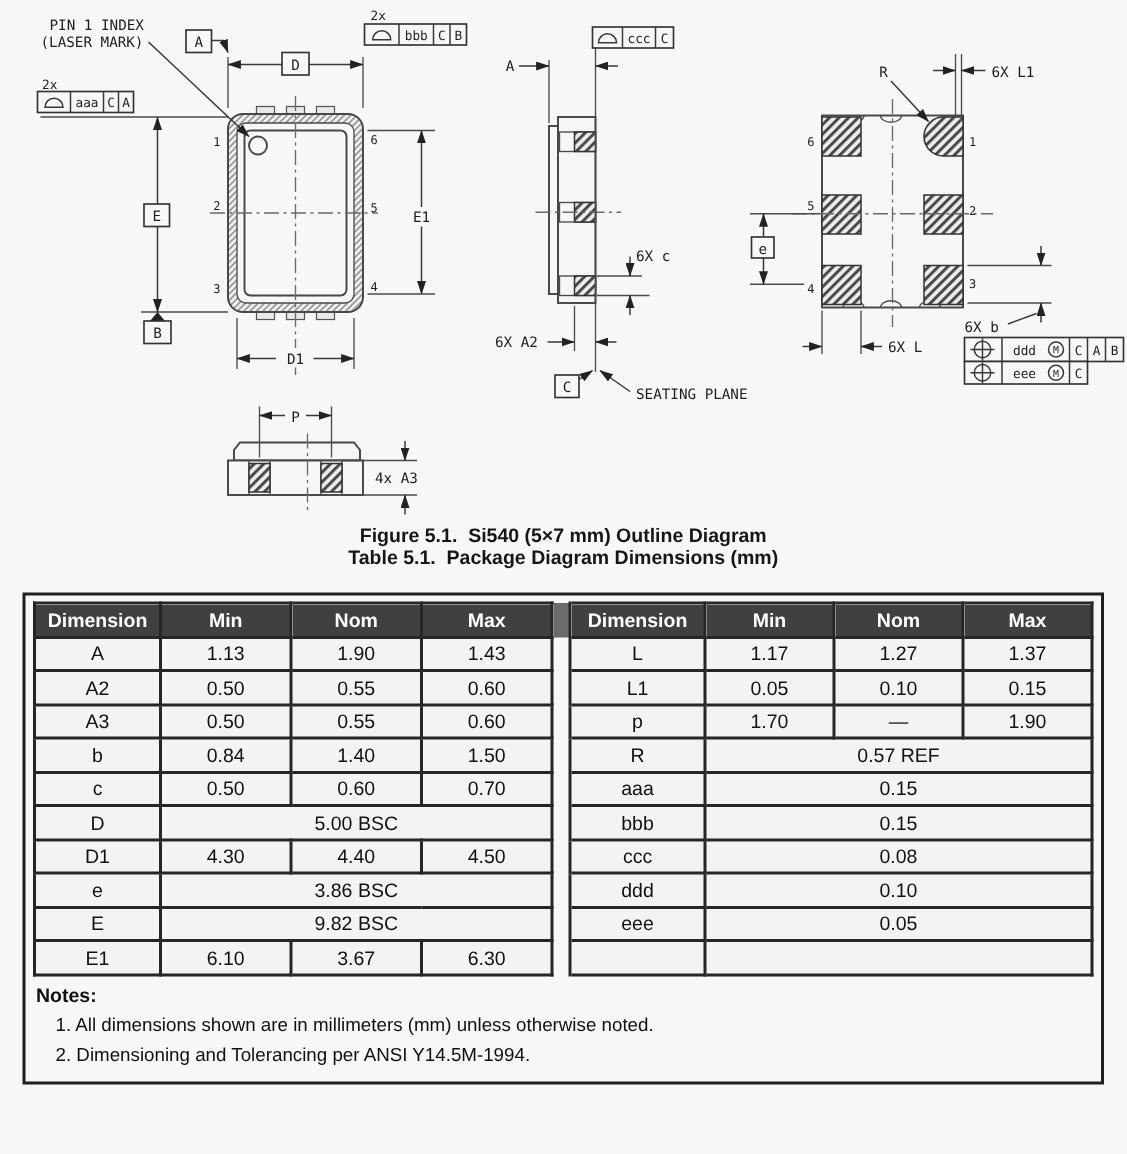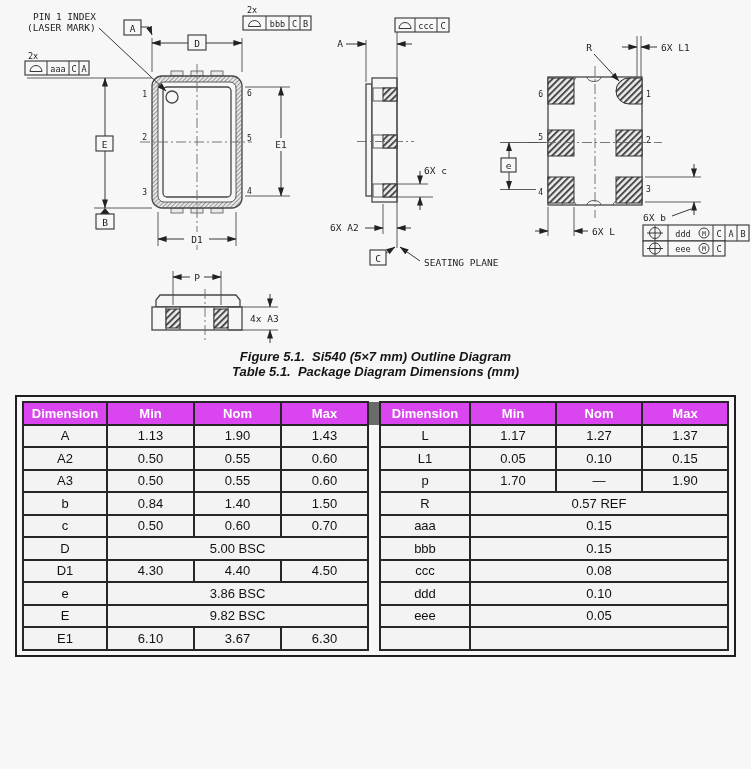--- a/index.html
+++ b/index.html
@@ -14,28 +14,28 @@
   .bx{fill:#f7f7f7;stroke:#333;stroke-width:1.1}
   .bg{fill:#f7f7f7;stroke:none}
   .pad{fill:url(#hp);stroke:#333;stroke-width:1}
   .tab{fill:#e9e9e9;stroke:#555;stroke-width:.8}
   .lbl{font:9.5px "DejaVu Sans Mono",monospace;fill:#1d1d1d}
   .sm{font:8.5px "DejaVu Sans Mono",monospace;fill:#1d1d1d}
   .pin{font:8px "DejaVu Sans Mono",monospace;fill:#1d1d1d}
   .mid{text-anchor:middle}
   .end{text-anchor:end}
   
-  .fig-caption,.tbl-caption{text-align:center;font-weight:bold;font-size:13px;white-space:pre;color:#161616;font-style:italic;}
+  .fig-caption,.tbl-caption{text-align:center;font-weight:bold;font-size:13px;white-space:pre;color:#161616;}
   .fig-caption{margin-top:3px;}
   .tbl-caption{margin-bottom:16px;}
   
   .tables-box{margin:0 15px;border:2px solid #1f1f1f;padding:4px 5px 4px 5px;background:#f7f7f7;}
   table{border-collapse:collapse;width:100%;table-layout:fixed;}
   th,td{border:2px solid #262626;background:#f3f3f3;text-align:center;font-size:13px;height:20.5px;padding:0 2px;overflow:hidden;}
-  th{background:#d946ef;color:#fff;font-weight:bold;}
+  th{background:#404040;color:#fff;font-weight:bold;}
   th.gapc{background:#6b6b6b;border-top:none;border-bottom:none;}
   td.gapc{background:transparent;border-top:none;border-bottom:none;}
   .notes{padding:3px 2px 4px 2px;}
   .notes-title{font-weight:bold;font-size:13px;line-height:19px;}
   .note-item{font-size:12.5px;line-height:20px;padding-left:13px;}
 </style>
 </head>
 <body>
 
 <svg width="751" height="346" viewBox="0 0 751 346">
@@ -414,13 +414,18 @@
           <td>6.10</td>
           <td>3.67</td>
           <td>6.30</td>
       <td class="gapc"></td>
       <td></td>
           <td colspan="3"></td>
     </tr>
   </tbody>
     </table>
 
+  <div class="notes">
+    <div class="notes-title">Notes:</div>
+    <div class="note-item">1. All dimensions shown are in millimeters (mm) unless otherwise noted.</div>
+    <div class="note-item">2. Dimensioning and Tolerancing per ANSI Y14.5M-1994.</div>
+  </div>
 </div>
 
 </body></html>

